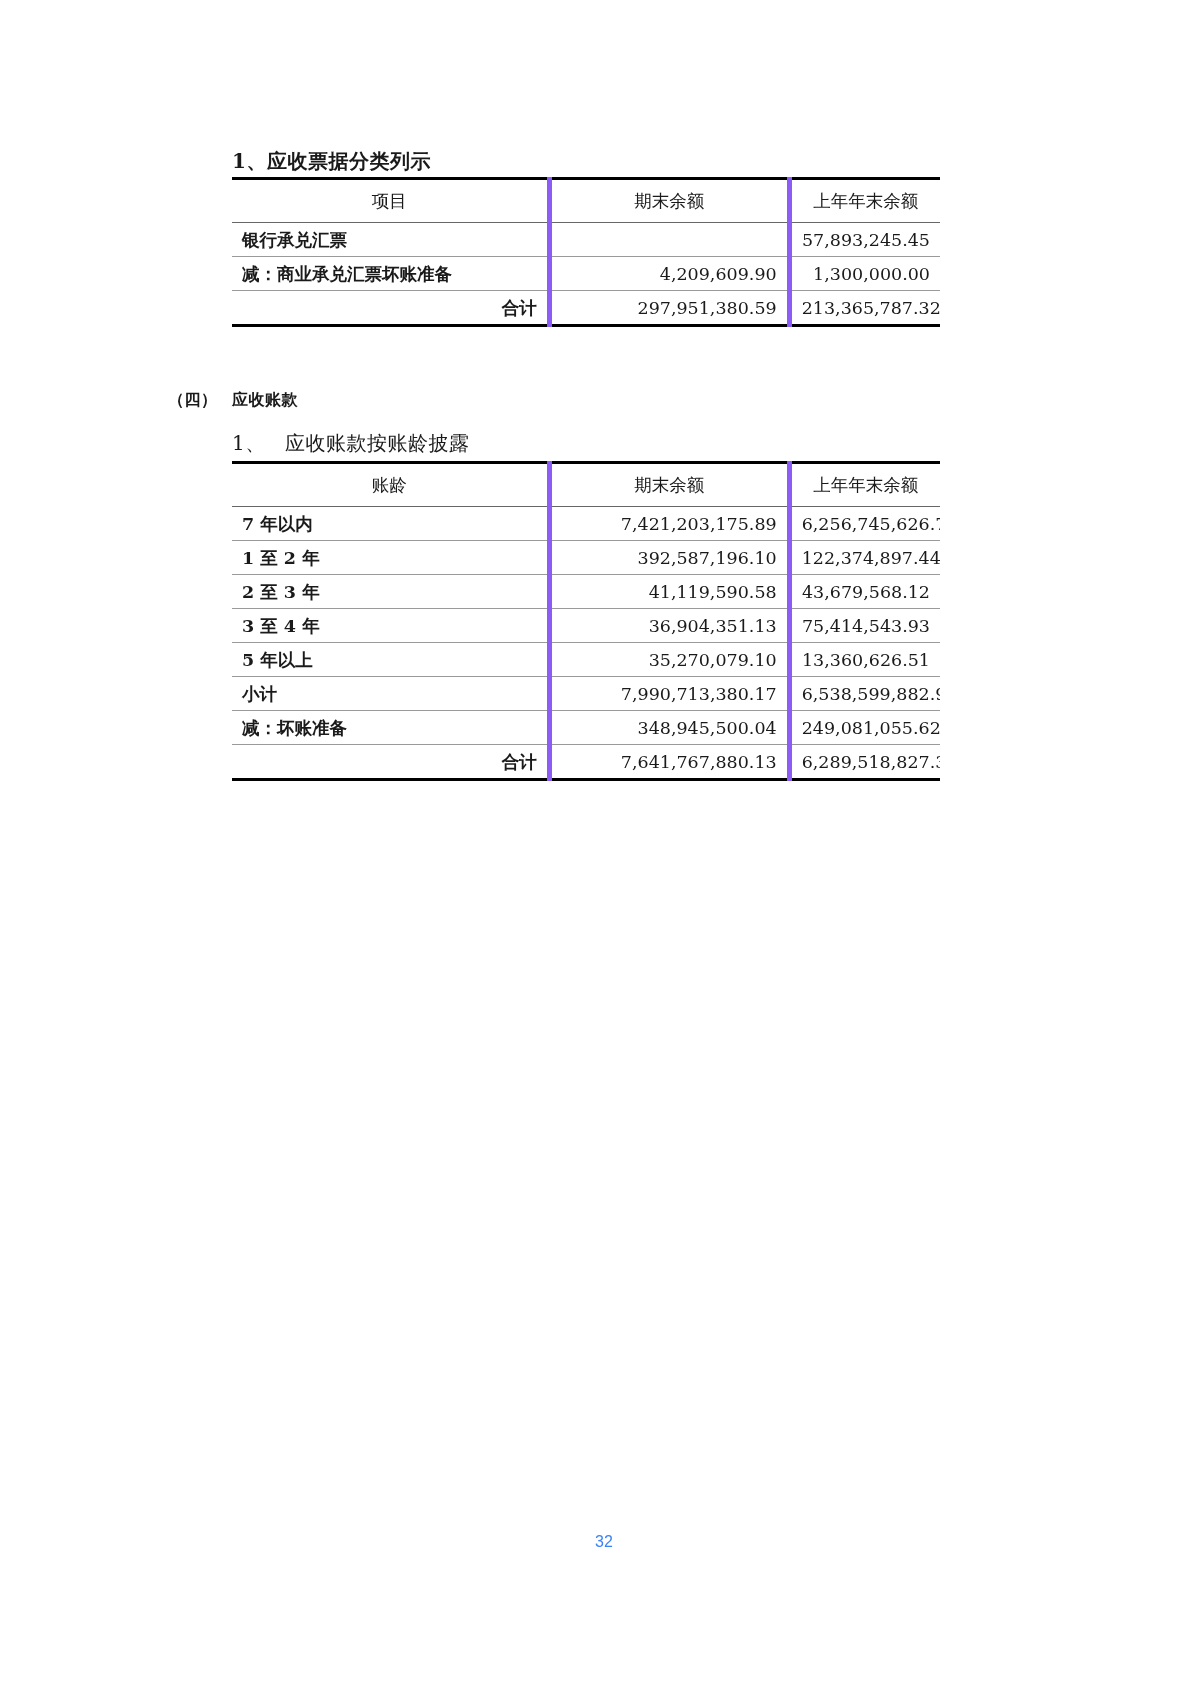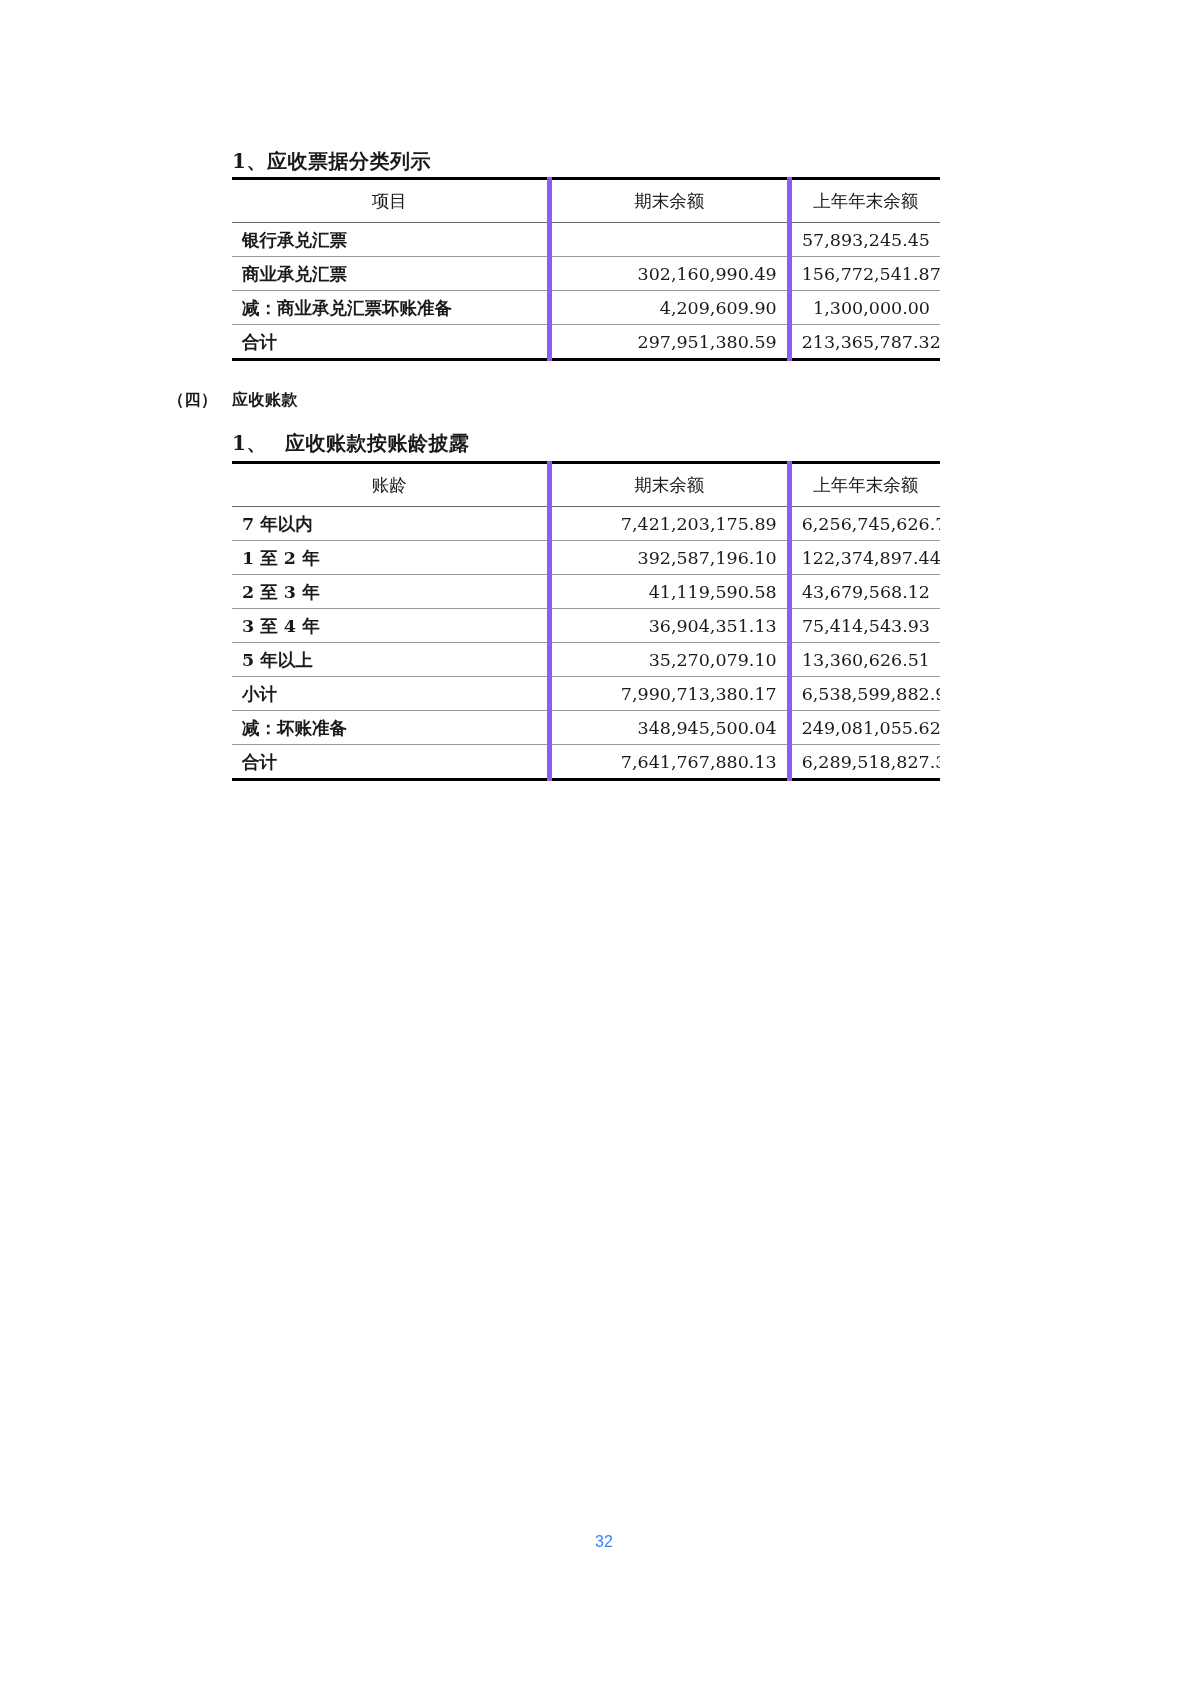--- a/index.html
+++ b/index.html
@@ -45,21 +45,21 @@
   }
   .section-heading .marker {
     display: inline-block;
     width: 64px;
   }
   .subtitle {
     position: absolute;
     top: 430px;
     left: 0;
     font-size: 20px;
-    font-weight: bold;
+    font-weight: normal;
     letter-spacing: 0.5px;
   }
   .subtitle .sub-marker {
     display: inline-block;
     width: 53px;
   }
   table.fin-table {
     position: absolute;
     left: 0;
     width: 708px;
@@ -89,21 +89,21 @@
     padding: 0 10px;
     white-space: nowrap;
     overflow: hidden;
   }
   table.fin-table tr:last-child td { border-bottom: none; }
   table.fin-table th + th,
   table.fin-table td + td {
     border-left: 5px solid #8b5cf6;
   }
   td.cell-label { text-align: left; font-weight: bold; }
-  td.cell-label.center { text-align: left; }
+  td.cell-label.center { text-align: right; }
   td.cell-num { text-align: right; }
   .page-number {
     position: absolute;
     top: 1533px;
     left: 0;
     width: 100%;
     text-align: center;
     font-family: "Liberation Sans", "DejaVu Sans", sans-serif;
     font-size: 16px;
     color: #3b82f6;
@@ -130,25 +130,20 @@
           <th>上年年末余额</th>
         </tr>
       </thead>
       <tbody>
           <tr>
             <td class="cell-label">银行承兑汇票</td>
             <td class="cell-num"></td>
             <td class="cell-num">57,893,245.45</td>
           </tr>
           <tr>
-            <td class="cell-label">商业承兑汇票</td>
-            <td class="cell-num">302,160,990.49</td>
-            <td class="cell-num">156,772,541.87</td>
-          </tr>
-          <tr>
             <td class="cell-label">减：商业承兑汇票坏账准备</td>
             <td class="cell-num">4,209,609.90</td>
             <td class="cell-num">1,300,000.00</td>
           </tr>
           <tr>
             <td class="cell-label center">合计</td>
             <td class="cell-num">297,951,380.59</td>
             <td class="cell-num">213,365,787.32</td>
           </tr>
         </tbody>

